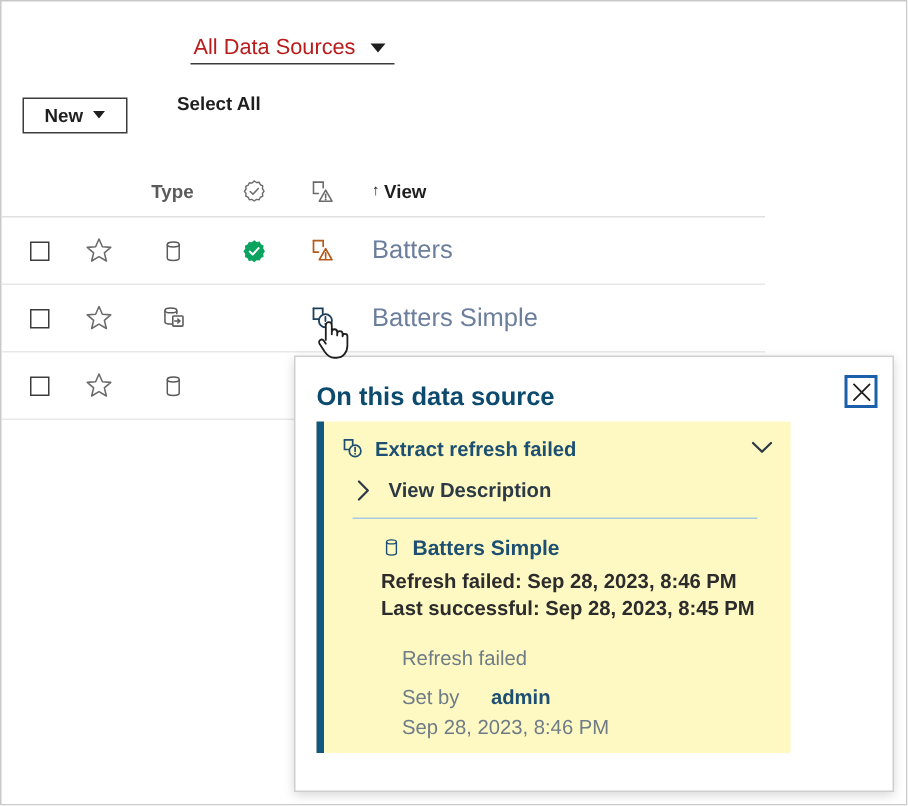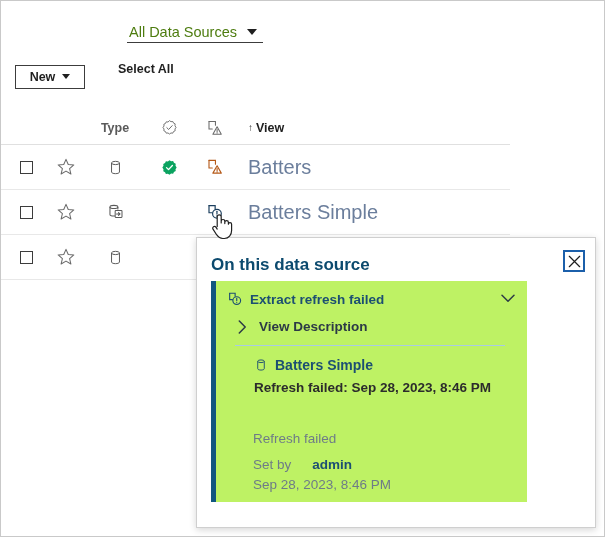--- a/index.html
+++ b/index.html
@@ -45,21 +45,21 @@
     height: 24px;
     border-bottom: 1px solid #3c3c3c;
     padding: 0 6px 2px 2px;
     display: flex;
     align-items: flex-end;
     gap: 10px;
     cursor: pointer;
   }
   .src-filter-label {
     font-size: 14.5px;
-    color: #4d7c0f;
+    color: #b91c1c;
   }
   .caret {
     width: 0; height: 0;
     border-left: 5px solid transparent;
     border-right: 5px solid transparent;
     border-top: 6px solid #1f1f1f;
     margin-bottom: 5px;
   }
 
   
@@ -144,21 +144,21 @@
   .sort-arrow { font-size: 10px; color:#1f1f1f; line-height:1; }
 
   .checkbox {
     width: 13px; height: 13px;
     border: 1.4px solid #3c3c3c;
     background: #fff;
     cursor: pointer;
     box-sizing: border-box;
   }
   .name-link {
-    font-size: 20px;
+    font-size: 17px;
     color: #6b7e9c;
     cursor: pointer;
   }
   .icon { display:block; }
 
   
   .cursor {
     position: absolute;
     left: 210px;
     top: 211px;
@@ -203,21 +203,21 @@
     cursor: pointer;
     box-sizing: border-box;
   }
 
   .alert-card {
     position: absolute;
     left: 14px;
     top: 43px;
     width: 316px;
     height: 221px;
-    background: #bef264;
+    background: #fef9c3;
     border-left: 5px solid #11577f;
     box-sizing: border-box;
   }
   .alert-head {
     position: absolute;
     left: 11px;
     top: 10px;
     display: flex;
     align-items: center;
     gap: 7px;
@@ -273,21 +273,21 @@
     left: 38px;
     font-size: 13.5px;
     font-weight: bold;
     color: #2c2c2c;
     white-space: nowrap;
   }
   .l1 { top: 99px; }
   .l2 { top: 117px; }
   .muted {
     position: absolute;
-    left: 37px;
+    left: 52px;
     font-size: 13.5px;
     color: #6e7c87;
     white-space: nowrap;
   }
   .m1 { top: 150px; }
   .m2 { top: 176px; display:flex; gap:21px; }
   .m3 { top: 196px; }
   .setby-user {
     font-weight: bold;
     color: #1c4f72;
@@ -506,20 +506,21 @@
         <span>
           <svg class="icon" width="14" height="14" viewBox="0 0 24 24">
             <ellipse cx="12" cy="5.6" rx="5.6" ry="2.3" fill="none" stroke="#1c4f72" stroke-width="1.6"></ellipse>
             <path d="M6.4 5.6v12.8c0 1.3 2.5 2.3 5.6 2.3s5.6-1 5.6-2.3V5.6" fill="none" stroke="#1c4f72" stroke-width="1.6"></path>
           </svg>
         </span>
         <span class="ds-name">Batters Simple</span>
       </div>
 
       <div class="detail-line l1">Refresh failed: Sep 28, 2023, 8:46 PM</div>
+      <div class="detail-line l2">Last successful: Sep 28, 2023, 8:45 PM</div>
 
       <div class="muted m1">Refresh failed</div>
 
       <div class="muted m2">
         <span>Set by</span>
         <span class="setby-user">admin</span>
       </div>
 
       <div class="muted m3">Sep 28, 2023, 8:46 PM</div>
 

